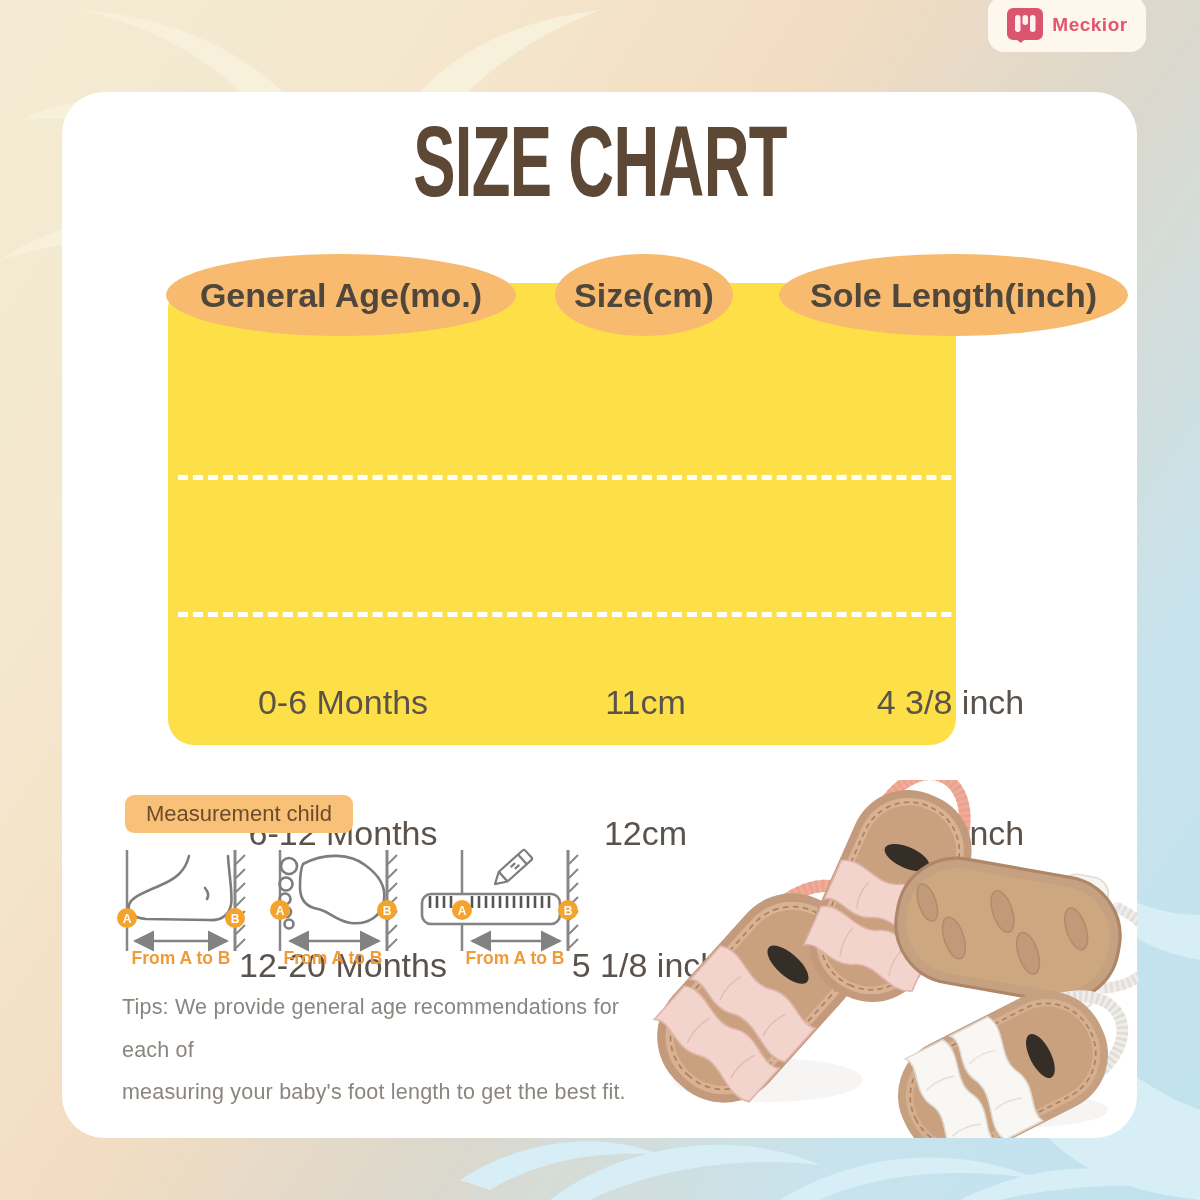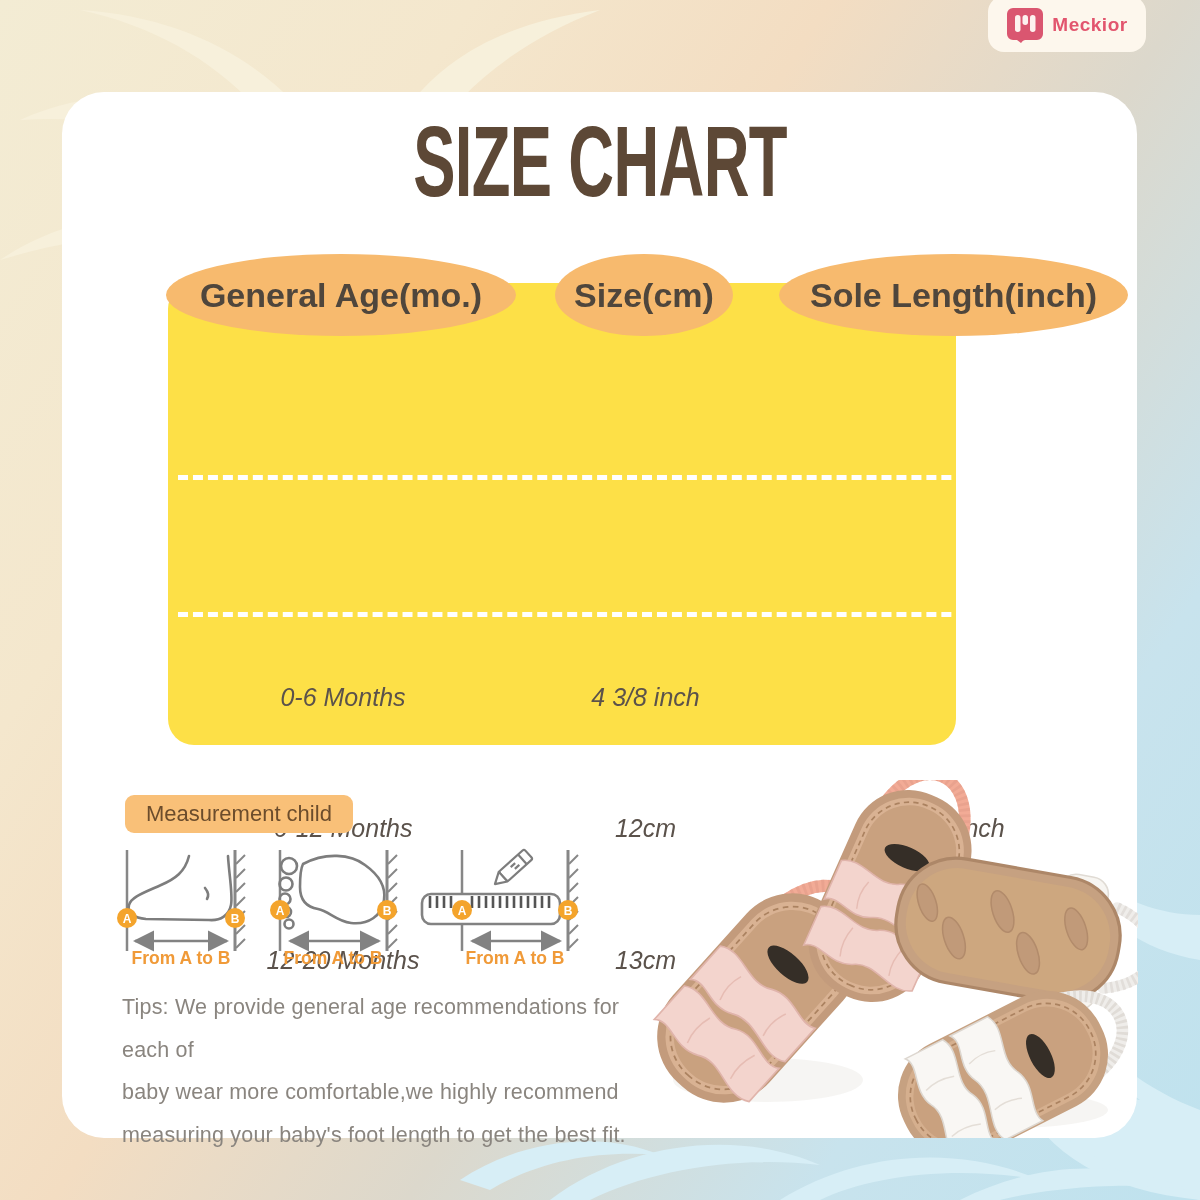--- a/index.html
+++ b/index.html
@@ -23,21 +23,21 @@
   
   .size-table{position:absolute;left:120px;top:283px;width:788px;height:462px;
     background:#fde047;border-radius:26px;z-index:2;margin-left:48px;}
   .hdr{position:absolute;background:#f7ba6e;border-radius:50%;display:flex;
     align-items:center;justify-content:center;font-weight:bold;font-size:34px;
     color:#4f463c;white-space:nowrap;z-index:3;}
   .hdr1{left:-2px;top:-29px;width:350px;height:82px;}
   .hdr2{left:387px;top:-29px;width:178px;height:82px;}
   .hdr3{left:611px;top:-29px;width:349px;height:82px;}
   .trow{position:absolute;left:0;width:960px;display:grid;
-    grid-template-columns:350px 255px 355px;font-size:25px;color:#5b524b;font-style:italic;}
+    grid-template-columns:350px 255px 355px;font-size:34px;color:#5b524b;}
   .trow div{text-align:center;}
   .trow1{top:400px;} .trow2{top:531px;} .trow3{top:663px;}
   .sep{position:absolute;left:10px;width:938px;border-top:5px dashed #ffffff;}
   .sep1{top:192px;} .sep2{top:329px;}
   
   .measure-pill{position:absolute;left:125px;top:795px;z-index:2;
     background:#f9c078;border-radius:9px;padding:6px 21px;font-size:22px;
     color:#6b4c2c;white-space:nowrap;}
   .diagrams{position:absolute;left:105px;top:848px;z-index:2;}
   .tips{position:absolute;left:122px;top:986px;width:520px;z-index:2;
@@ -91,34 +91,34 @@
   <span>SIZE CHART</span>
 </div>
 
 <div class="size-table">
   <div class="hdr hdr1">General Age(mo.)</div>
   <div class="hdr hdr2">Size(cm)</div>
   <div class="hdr hdr3">Sole Length(inch)</div>
 
   <div class="trow trow1">
     <div>0-6 Months</div>
+    <div>11cm</div>
     <div>4 3/8 inch</div>
   </div>
   <div class="sep sep1"></div>
 
   <div class="trow trow2">
     <div>6-12 Months</div>
     <div>12cm</div>
     <div>4 3/4 inch</div>
   </div>
   <div class="sep sep2"></div>
 
   <div class="trow trow3">
     <div>12-20 Months</div>
-    <div>13cm</div>
     <div>5 1/8 inch</div>
   </div>
 </div>
 
 <div class="measure-pill">Measurement child</div>
 
 <svg class="diagrams" width="495" height="135" viewBox="0 0 495 135">
   <defs>
     <marker id="arr" viewBox="0 0 10 10" refX="9" refY="5" markerWidth="9" markerHeight="9" orient="auto-start-reverse">
       <path d="M0,0 L10,5 L0,10 z" fill="#828282"></path>
@@ -204,21 +204,20 @@
     <circle cx="357" cy="62" r="10" fill="#f4a42c"></circle>
     <text class="mk" x="357" y="66.5">A</text>
     <circle cx="463" cy="62" r="10" fill="#f4a42c"></circle>
     <text class="mk" x="463" y="66.5">B</text>
     <text class="cap" x="410" y="116">From A to B</text>
   </g>
 </svg>
 
 <div class="tips">
   <div>Tips: We provide general age recommendations for each of</div>
-  <div>baby wear more comfortable,we highly recommend</div>
   <div>measuring your baby's foot length to get the best fit.</div>
 </div>
 
 <svg class="photo" width="530" height="358" viewBox="0 0 530 358">
   <ellipse cx="160" cy="300" rx="95" ry="22" fill="rgba(180,170,158,0.12)"></ellipse>
   <ellipse cx="400" cy="330" rx="100" ry="18" fill="rgba(180,170,158,0.12)"></ellipse>
 
   <g transform="translate(150,218) rotate(222) scale(1.12)">
     <path d="M -40,82 C -26,138 26,138 40,82" fill="none" stroke="#f2ab96" stroke-width="11" stroke-linecap="round"></path>
     <path d="M -40,82 C -26,138 26,138 40,82" fill="none" stroke="#e09a85" stroke-width="11" stroke-dasharray="2.5 3" opacity="0.5"></path>

